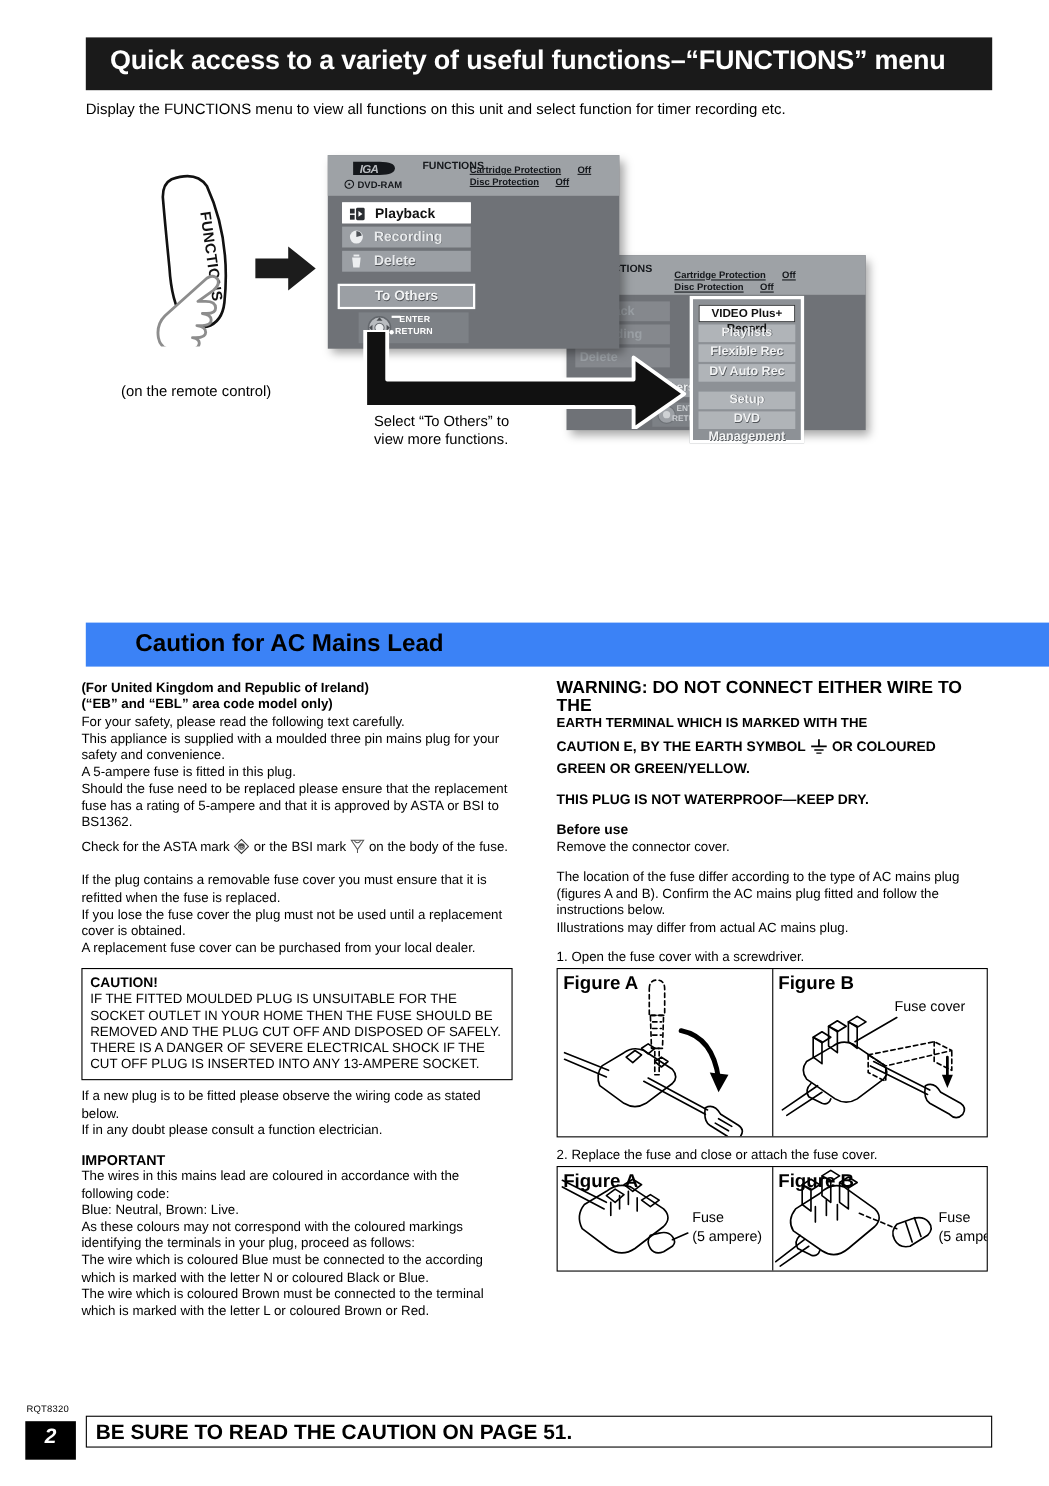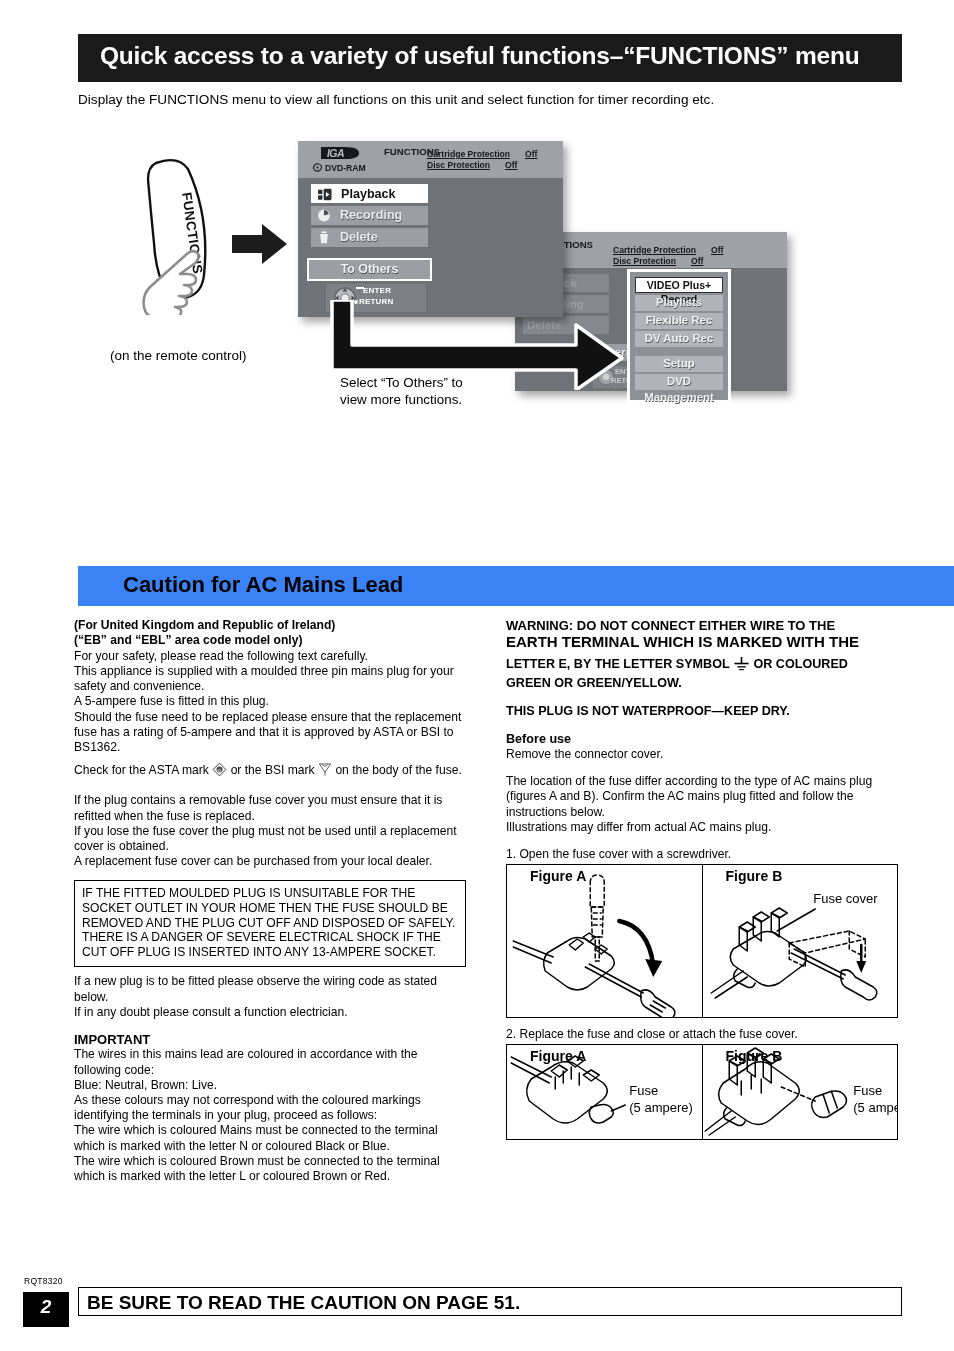--- a/index.html
+++ b/index.html
@@ -87,21 +87,21 @@
   .sp6{height:7px;}
 
   .cautionbox{border:1.5px solid #000;padding:5px 6px 7px 7px;margin-top:11px;}
   .cautionbox .hd{font-size:12.6px;font-weight:bold;margin-bottom:1px;}
   .cautionbox p{margin:0;font-size:12.1px;line-height:14.6px;}
 
   
   .figtable{border:1.5px solid #000;display:flex;width:392px;box-sizing:border-box;}
   .figcell{flex:1;position:relative;box-sizing:border-box;}
   .figcell.first{border-right:1.5px solid #000;}
-  .figlab{position:absolute;left:23px;top:3px;font-size:14px;font-weight:bold;}
+  .figlab{position:absolute;left:5px;top:3px;font-size:17px;font-weight:bold;}
   .figart{width:100%;display:block;}
   .steptxt{font-size:12.1px;margin:0 0 3px 0;}
 
   
   .rqt{position:absolute;left:24px;top:1276px;font-size:8.6px;letter-spacing:.2px;}
   .pagebox{position:absolute;left:23px;top:1292px;width:46px;height:35px;background:#000;}
   .pagebox .n{position:absolute;left:0;top:4px;width:46px;text-align:center;
      font-size:19px;font-weight:bold;font-style:italic;color:#fff;}
   .footbox{position:absolute;left:78px;top:1287px;width:824px;height:29px;border:1.6px solid #000;
      box-sizing:border-box;}
@@ -286,42 +286,43 @@
         </svg>
       </span>
       <span>on the body of the fuse.</span>
     </p>
     <div class="sp"></div>
     <p class="tx">If the plug contains a removable fuse cover you must ensure that it is refitted when the fuse is replaced.</p>
     <p class="tx">If you lose the fuse cover the plug must not be used until a replacement cover is obtained.</p>
     <p class="tx">A replacement fuse cover can be purchased from your local dealer.</p>
 
     <div class="cautionbox">
+      <div class="hd">CAUTION!</div>
       <p>IF THE FITTED MOULDED PLUG IS UNSUITABLE FOR THE SOCKET OUTLET IN YOUR HOME THEN THE FUSE SHOULD BE REMOVED AND THE PLUG CUT OFF AND DISPOSED OF SAFELY.</p>
       <p>THERE IS A DANGER OF SEVERE ELECTRICAL SHOCK IF THE CUT OFF PLUG IS INSERTED INTO ANY 13-AMPERE SOCKET.</p>
     </div>
 
     <div class="sp6"></div>
     <p class="tx">If a new plug is to be fitted please observe the wiring code as stated below.</p>
     <p class="tx">If in any doubt please consult a function electrician.</p>
     <div class="sp"></div>
     <p class="txb" style="font-size:13px;">IMPORTANT</p>
     <p class="tx">The wires in this mains lead are coloured in accordance with the following code:</p>
     <p class="tx">Blue: Neutral, Brown: Live.</p>
     <p class="tx">As these colours may not correspond with the coloured markings identifying the terminals in your plug, proceed as follows:</p>
-    <p class="tx">The wire which is coloured Mains must be connected to the terminal which is marked with the letter N or coloured Black or Blue.</p>
+    <p class="tx">The wire which is coloured Blue must be connected to the according which is marked with the letter N or coloured Black or Blue.</p>
     <p class="tx">The wire which is coloured Brown must be connected to the terminal which is marked with the letter L or coloured Brown or Red.</p>
   </div>
 
   <div class="colR">
-    <p class="txb" style="font-size:13px;line-height:15.8px;">WARNING: DO NOT CONNECT EITHER WIRE TO THE</p>
-    <p class="txb" style="font-size:15px;line-height:15.8px;">EARTH TERMINAL WHICH IS MARKED WITH THE</p>
+    <p class="txb" style="font-size:16px;line-height:15.8px;">WARNING: DO NOT CONNECT EITHER WIRE TO THE</p>
+    <p class="txb" style="font-size:12px;line-height:15.8px;">EARTH TERMINAL WHICH IS MARKED WITH THE</p>
     <div style="height:6px;"></div>
     <p class="txb" style="font-size:12.6px;line-height:15.8px;">
-      <span>LETTER E, BY THE LETTER SYMBOL</span>
+      <span>CAUTION E, BY THE EARTH SYMBOL</span>
       <span style="display:inline-block;vertical-align:-4px;">
         <svg width="17" height="16" viewBox="0 0 18 17">
           <path d="M9 1 L9 8" stroke="#000" stroke-width="1.7"></path>
           <path d="M1.5 8 L16.5 8" stroke="#000" stroke-width="1.7"></path>
           <path d="M4.5 11.5 L13.5 11.5" stroke="#000" stroke-width="1.4"></path>
           <path d="M6.5 14.5 L11.5 14.5" stroke="#000" stroke-width="1.2"></path>
         </svg>
       </span>
       <span>OR COLOURED</span>
     </p>

